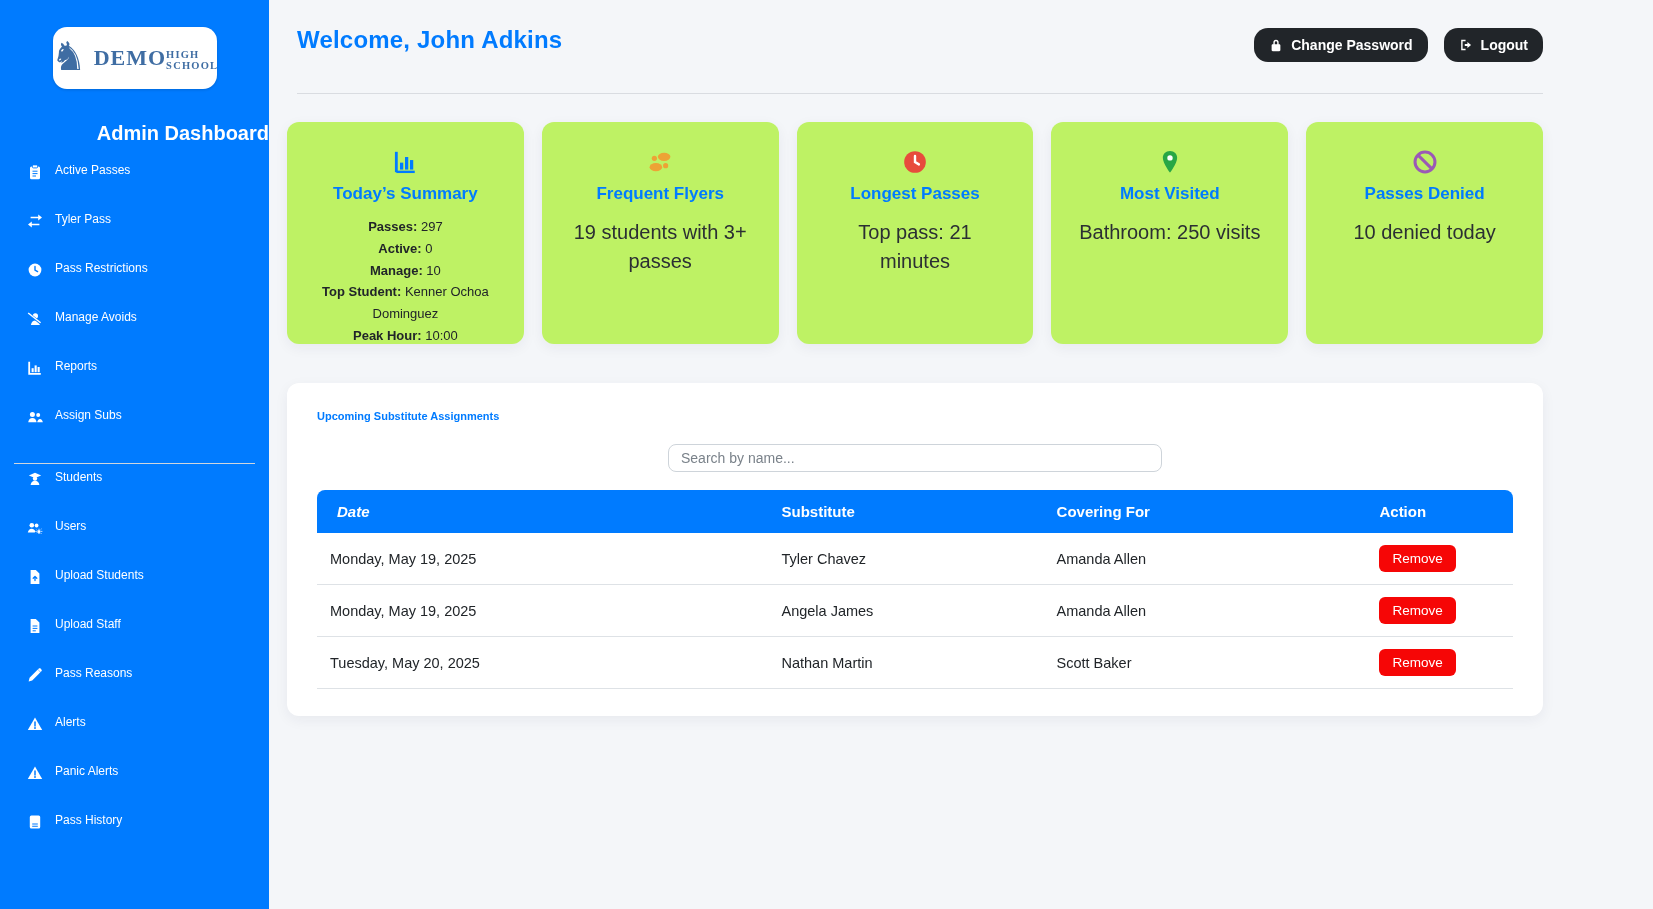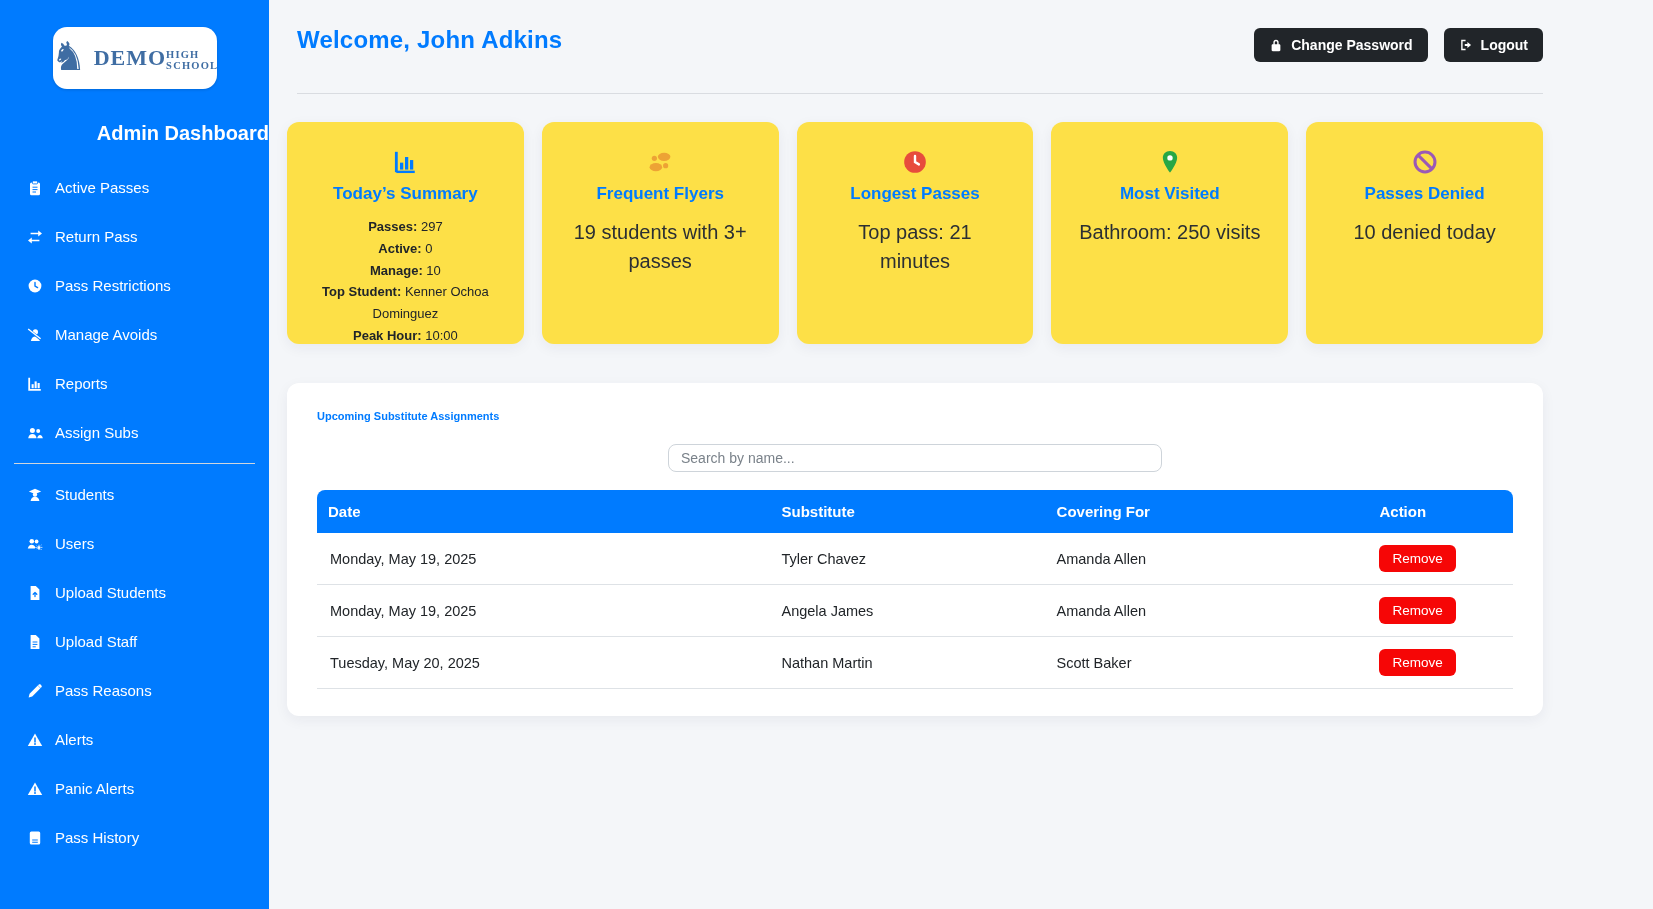--- a/index.html
+++ b/index.html
@@ -34,46 +34,46 @@
     font-family: "Liberation Serif", "DejaVu Serif", serif;
     font-weight: bold; font-size: 10.5px; letter-spacing: 1.2px; color: #3f6da3; margin-top: 3px;
   }
   .logo-underline { width: 100%; height: 2px; background: #3f6da3; margin-top: 3px; }
   .sidebar-title {
     text-align: right; font-size: 20px; font-weight: bold;
     margin: 33px 0 18px 0; color: #fff;
   }
   .nav { display: flex; flex-direction: column; }
   .nav-item {
-    display: flex; align-items: center; gap: 12px;
+    display: flex; gap: 12px;
     height: 49px; padding-left: 26px;
-    color: #fff; text-decoration: none; font-size: 15px; cursor: pointer;
+    color: #fff; text-decoration: none; font-size: 12px; cursor: pointer;
   }
   .nav-icon { width: 17px; height: 17px; display: inline-flex; align-items: center; justify-content: center; flex: none; }
   .nav-icon svg { width: 16px; height: 16px; display: block; }
   .nav-divider { border: 0; border-top: 1px solid #d0d6dd; margin: 6px 14px; }
 
   
   .main { flex: 1; padding: 26px 110px 0 18px; }
   .main-header { display: flex; align-items: flex-start; justify-content: space-between; }
   .welcome { color: #007bff; font-size: 24px; font-weight: bold; margin-left: 10px; letter-spacing: .2px; }
   .header-actions { display: flex; gap: 16px; margin-top: 2px; }
   .dark-btn {
     display: inline-flex; align-items: center; gap: 8px;
-    background: #212529; color: #fff; border: none; border-radius: 6px;
+    background: #212529; color: #fff; border: none; border-radius: 14px;
     height: 34px; padding: 0 15px; font-size: 14px; font-weight: 600;
     font-family: inherit; cursor: pointer;
   }
   .dark-btn svg { width: 14px; height: 14px; display: block; }
   .header-divider { border: 0; border-top: 1px solid #d9dce1; margin: 31px 0 0 10px; }
 
   
   .cards-row { display: flex; gap: 18px; margin-top: 28px; }
   .card {
-    flex: 1; height: 222px; background: #fde047; border-radius: 12px;
+    flex: 1; height: 222px; background: #bef264; border-radius: 12px;
     box-shadow: 0 4px 14px rgba(30,40,60,.06);
     padding: 26px 16px 0 16px; text-align: center;
   }
   .card-icon { height: 28px; display: flex; align-items: center; justify-content: center; margin-bottom: 8px; }
   .card-icon svg { width: 26px; height: 26px; display: block; }
   .card-title { color: #007bff; font-size: 17px; font-weight: bold; margin-bottom: 12px; }
   .card-body { font-size: 20px; color: #2b2f33; line-height: 1.45; padding: 2px 10px 0 10px; }
   .stat-line { font-size: 13px; line-height: 1.68; color: #212529; }
   .stat-line b { font-weight: bold; }
 
@@ -87,21 +87,21 @@
   .search-input {
     width: 494px; height: 28px; border: 1px solid #ced4da; border-radius: 8px;
     padding: 0 12px; font-size: 14px; font-family: inherit; color: #212529; background: #fff;
   }
   .search-input::placeholder { color: #7a828a; }
   table.assign-table { width: 100%; border-collapse: collapse; }
   .assign-table thead th {
     background: #007bff; color: #fff; text-align: left;
     font-size: 15px; font-weight: bold; padding: 13px 10px;
   }
-  .assign-table thead th:first-child { border-top-left-radius: 8px; padding-left: 11px; }
+  .assign-table thead th:first-child { border-top-left-radius: 8px; padding-left: 20px; font-style: italic; }
   .assign-table thead th:last-child { border-top-right-radius: 8px; }
   .assign-table tbody td {
     font-size: 14.5px; color: #212529; padding: 12px 10px;
     border-bottom: 1px solid #dee2e6; height: 49px; vertical-align: middle;
   }
   .assign-table tbody td:first-child { padding-left: 13px; }
   .remove-btn {
     background: #f60606; color: #fff; border: none; border-radius: 6px;
     padding: 6px 13px; font-size: 13.5px; font-family: inherit; cursor: pointer;
   }
@@ -132,21 +132,21 @@
             </svg>
         </span>
         <span class="nav-label">Active Passes</span>
       </a>
       <a class="nav-item">
         <span class="nav-icon">
           <svg viewBox="0 0 16 16" fill="#fff">
               <path d="M11.2 1.6 15 4.5l-3.8 2.9V5.3H3.6V3.7h7.6zM4.8 8.6v2.1h7.6v1.6H4.8v2.1L1 11.5z"></path>
             </svg>
         </span>
-        <span class="nav-label">Return Pass</span>
+        <span class="nav-label">Tyler Pass</span>
       </a>
       <a class="nav-item">
         <span class="nav-icon">
           <svg viewBox="0 0 16 16">
               <circle cx="8" cy="8" r="6.4" fill="#fff"></circle>
               <path d="M8 4.4V8l2.6 1.6" stroke="#007bff" stroke-width="1.4" fill="none" stroke-linecap="round"></path>
             </svg>
         </span>
         <span class="nav-label">Pass Restrictions</span>
       </a>

